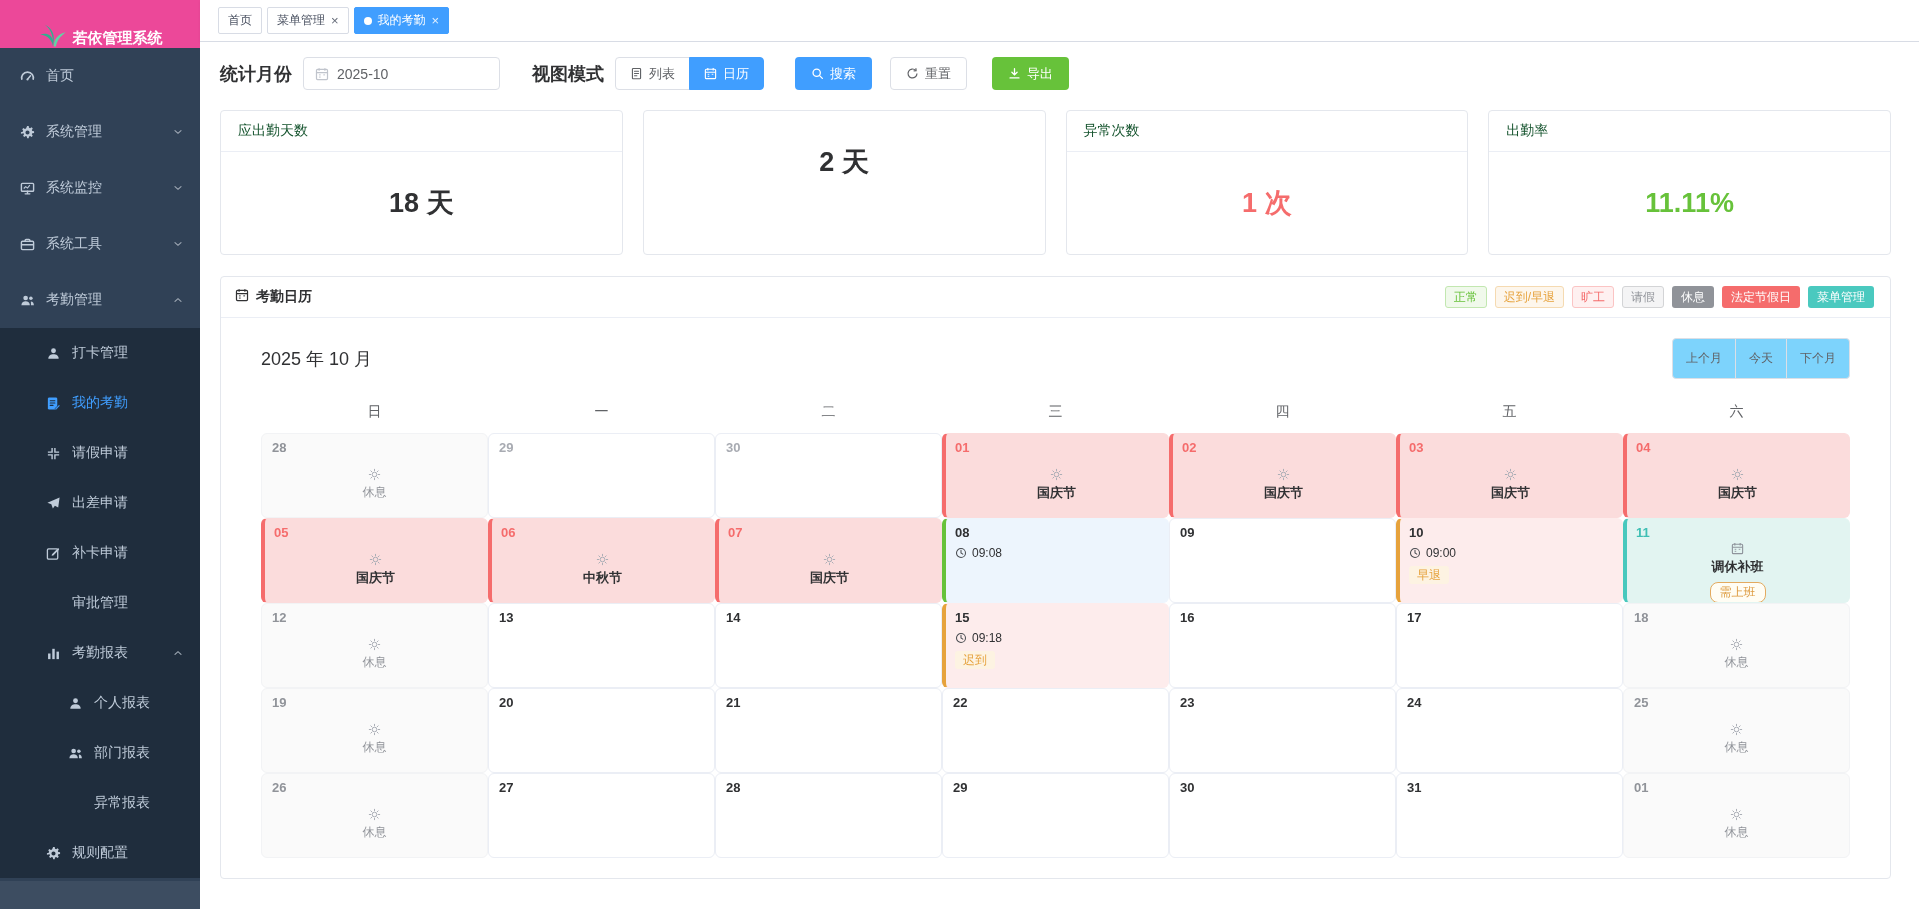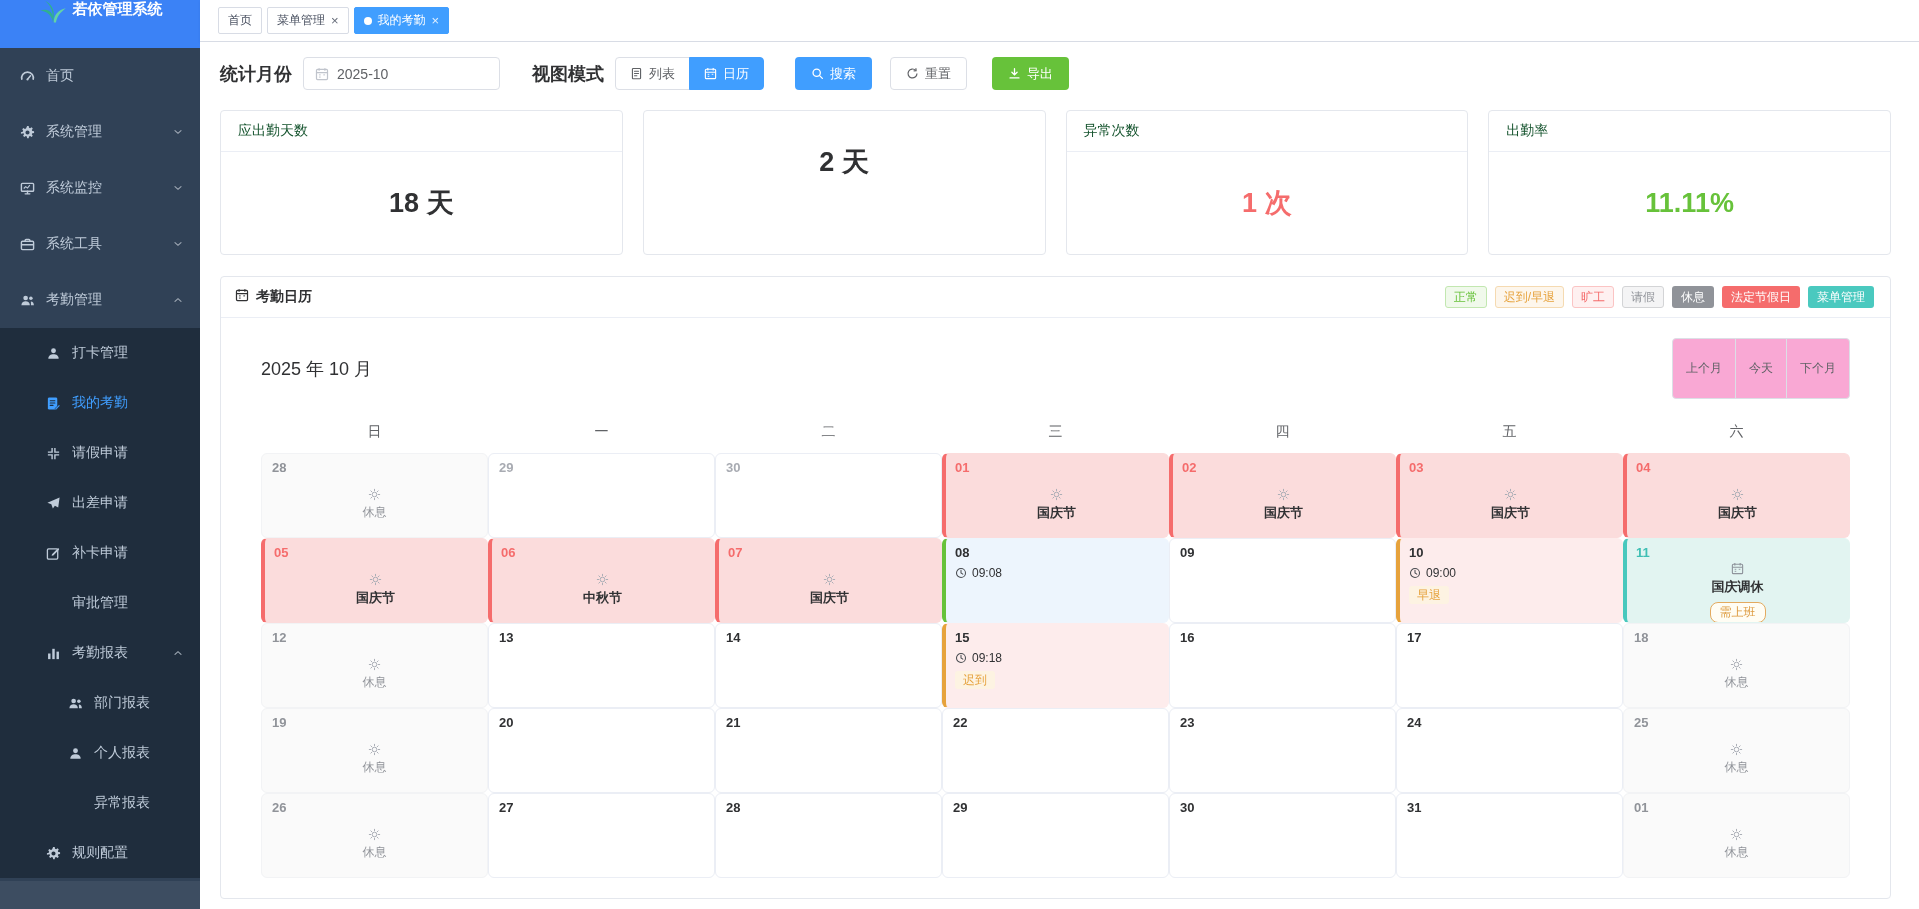--- a/index.html
+++ b/index.html
@@ -2,21 +2,21 @@
 <html><head>
 <meta charset="utf-8">
 <style>
   *{box-sizing:border-box;margin:0;padding:0}
   html,body{width:1919px;height:909px;overflow:hidden;background:#fff;
     font-family:"Liberation Sans","DejaVu Sans",sans-serif;color:#303133}
   svg{width:1em;height:1em;display:inline-block;vertical-align:-0.125em}
   .app{display:flex;width:1919px;height:909px}
   
   .sidebar{width:200px;background:#304156;display:flex;flex-direction:column;flex-shrink:0}
-  .logo{height:48px;background:#3b82f6;display:flex;align-items:flex-start;justify-content:center;gap:5px;cursor:pointer}
+  .logo{height:48px;background:#ec4899;display:flex;align-items:flex-end;justify-content:center;gap:5px;cursor:pointer}
   .logo-icon{font-size:26px;line-height:1;display:inline-flex}
   .logo-icon svg{width:30px;height:24px}
   .logo-text{color:#fff;font-weight:bold;font-size:15px}
   .menu{flex:1;overflow:hidden}
   .mi{display:flex;align-items:center;gap:10px;color:#bfcbd9;font-size:14px;cursor:pointer}
   .mi.l1{height:56px;padding:0 16px 0 19px}
   .mi.l2{height:50px;padding:0 16px 0 45px;background:#1f2d3d}
   .mi.l3{height:50px;padding:0 16px 0 67px;background:#1f2d3d}
   .micon{width:17px;display:inline-flex;justify-content:center;font-size:15px;flex-shrink:0}
   .mi .mlabel{flex:1;white-space:nowrap}
@@ -69,21 +69,21 @@
   .t-warning-plain{color:#e6a23c;background:#fdf6ec;border-color:#f5dab1}
   .t-danger-plain{color:#f56c6c;background:#fef0f0;border-color:#fbc4c4}
   .t-info-plain{color:#909399;background:#f4f4f5;border-color:#d3d4d6}
   .t-info-solid{color:#fff;background:#909399}
   .t-danger-solid{color:#fff;background:#f56c6c}
   .t-teal-solid{color:#fff;background:#4ac9bf}
   .cal-body{padding:20px 40px 20px}
   .month-bar{display:flex;justify-content:space-between;align-items:center;margin-bottom:24px}
   .month-title{font-size:18px;color:#303133}
   .mnav{display:flex}
-  .mnav button{font-size:12px;padding:21px 13px;background:#f9a8d4;border:1px solid #dcdfe6;color:#606266;
+  .mnav button{font-size:12px;padding:11px 13px;background:#7dd3fc;border:1px solid #dcdfe6;color:#606266;
     margin-left:-1px;cursor:pointer}
   .mnav button:first-child{border-radius:4px 0 0 4px;margin-left:0}
   .mnav button:last-child{border-radius:0 4px 4px 0}
   .weekdays{display:grid;grid-template-columns:repeat(7,1fr);margin-bottom:12px}
   .weekdays span{text-align:center;font-size:14px;color:#606266}
   .grid{display:grid;grid-template-columns:repeat(7,1fr);gap:0;grid-auto-rows:85px}
   .cell{border:1px solid #ebeef5;border-radius:6px;background:#fff;padding:5px 10px;
     display:flex;flex-direction:column;font-size:12px;overflow:hidden;cursor:pointer}
   .cell .day{font-size:13px;font-weight:bold;color:#303133;line-height:1.4}
   .cell.other .day{color:#a8abb2}
@@ -249,36 +249,36 @@
           <span class="mlabel">考勤报表</span>
           <span class="marrow">
             <svg viewBox="0 0 16 16">
               <path d="M4 9.8l4-3.6 4 3.6" fill="none" stroke="currentColor" stroke-width="1.5" stroke-linecap="round"></path>
             </svg>
           </span>
         </div>
         <div class="mi l3">
           <span class="micon">
             <svg viewBox="0 0 16 16">
+              <circle cx="8" cy="5" r="2.6" fill="currentColor"></circle>
+              <path d="M2.5 13.5c0-3 2.5-4.6 5.5-4.6s5.5 1.6 5.5 4.6z" fill="currentColor"></path>
+            </svg>
+          </span>
+          <span class="mlabel">个人报表</span>
+        </div>
+        <div class="mi l3">
+          <span class="micon">
+            <svg viewBox="0 0 16 16">
               <circle cx="6" cy="5.3" r="2.5" fill="currentColor"></circle>
               <path d="M1.5 13c0-2.6 2-4.1 4.5-4.1S10.5 10.4 10.5 13z" fill="currentColor"></path>
               <circle cx="11.6" cy="5.6" r="1.9" fill="currentColor"></circle>
               <path d="M11.6 9.1c1.9.2 3.2 1.6 3.2 3.9h-3.1" fill="currentColor"></path>
             </svg>
           </span>
           <span class="mlabel">部门报表</span>
-        </div>
-        <div class="mi l3">
-          <span class="micon">
-            <svg viewBox="0 0 16 16">
-              <circle cx="8" cy="5" r="2.6" fill="currentColor"></circle>
-              <path d="M2.5 13.5c0-3 2.5-4.6 5.5-4.6s5.5 1.6 5.5 4.6z" fill="currentColor"></path>
-            </svg>
-          </span>
-          <span class="mlabel">个人报表</span>
         </div>
         <div class="mi l3">
           <span class="micon"></span>
           <span class="mlabel">异常报表</span>
         </div>
         <div class="mi l2">
           <span class="micon">
             <svg viewBox="0 0 16 16">
               <path fill="currentColor" fill-rule="evenodd" d="M7.6 1h1.7l.3 1.9 1.2.5 1.6-1 1.2 1.2-1 1.6.5 1.2 1.9.3v1.7l-1.9.3-.5 1.2 1 1.6-1.2 1.2-1.6-1-1.2.5-.3 1.9H7.6l-.3-1.9-1.2-.5-1.6 1-1.2-1.2 1-1.6-.5-1.2L1 9.3V7.6l1.9-.3.5-1.2-1-1.6 1.2-1.2 1.6 1 1.2-.5zM8 5.8A2.2 2.2 0 1 0 8 10.2 2.2 2.2 0 0 0 8 5.8z"></path>
             </svg>
@@ -551,21 +551,21 @@
               <div class="cell makeup">
                 <div class="day">11</div>
                 <div class="center">
                   <span class="cal-ico">
                     <svg viewBox="0 0 16 16">
                       <rect x="1.7" y="2.8" width="12.6" height="11.5" rx="1.2" fill="none" stroke="currentColor" stroke-width="1.4"></rect>
                       <path d="M4.7 1.3v3M11.3 1.3v3M1.7 6.4h12.6" stroke="currentColor" stroke-width="1.4"></path>
                       <path d="M4.5 9h2M4.5 11.5h2M9.5 9h2" stroke="currentColor" stroke-width="1.1"></path>
                     </svg>
                   </span>
-                  <span class="hname">国庆调休</span>
+                  <span class="hname">调休补班</span>
                   <span class="mbadge">需上班</span>
                 </div>
               </div>
               <div class="cell rest">
                 <div class="day">12</div>
                 <div class="center">
                   <span class="sun">
                     <svg viewBox="0 0 16 16">
                       <circle cx="8" cy="8" r="2.8" fill="none" stroke="currentColor" stroke-width="1.2"></circle>
                       <path d="M8 1.6v1.8M8 12.6v1.8M1.6 8h1.8M12.6 8h1.8M3.5 3.5l1.3 1.3M11.2 11.2l1.3 1.3M12.5 3.5l-1.3 1.3M4.8 11.2l-1.3 1.3" stroke="currentColor" stroke-width="1.2" stroke-linecap="round"></path>

